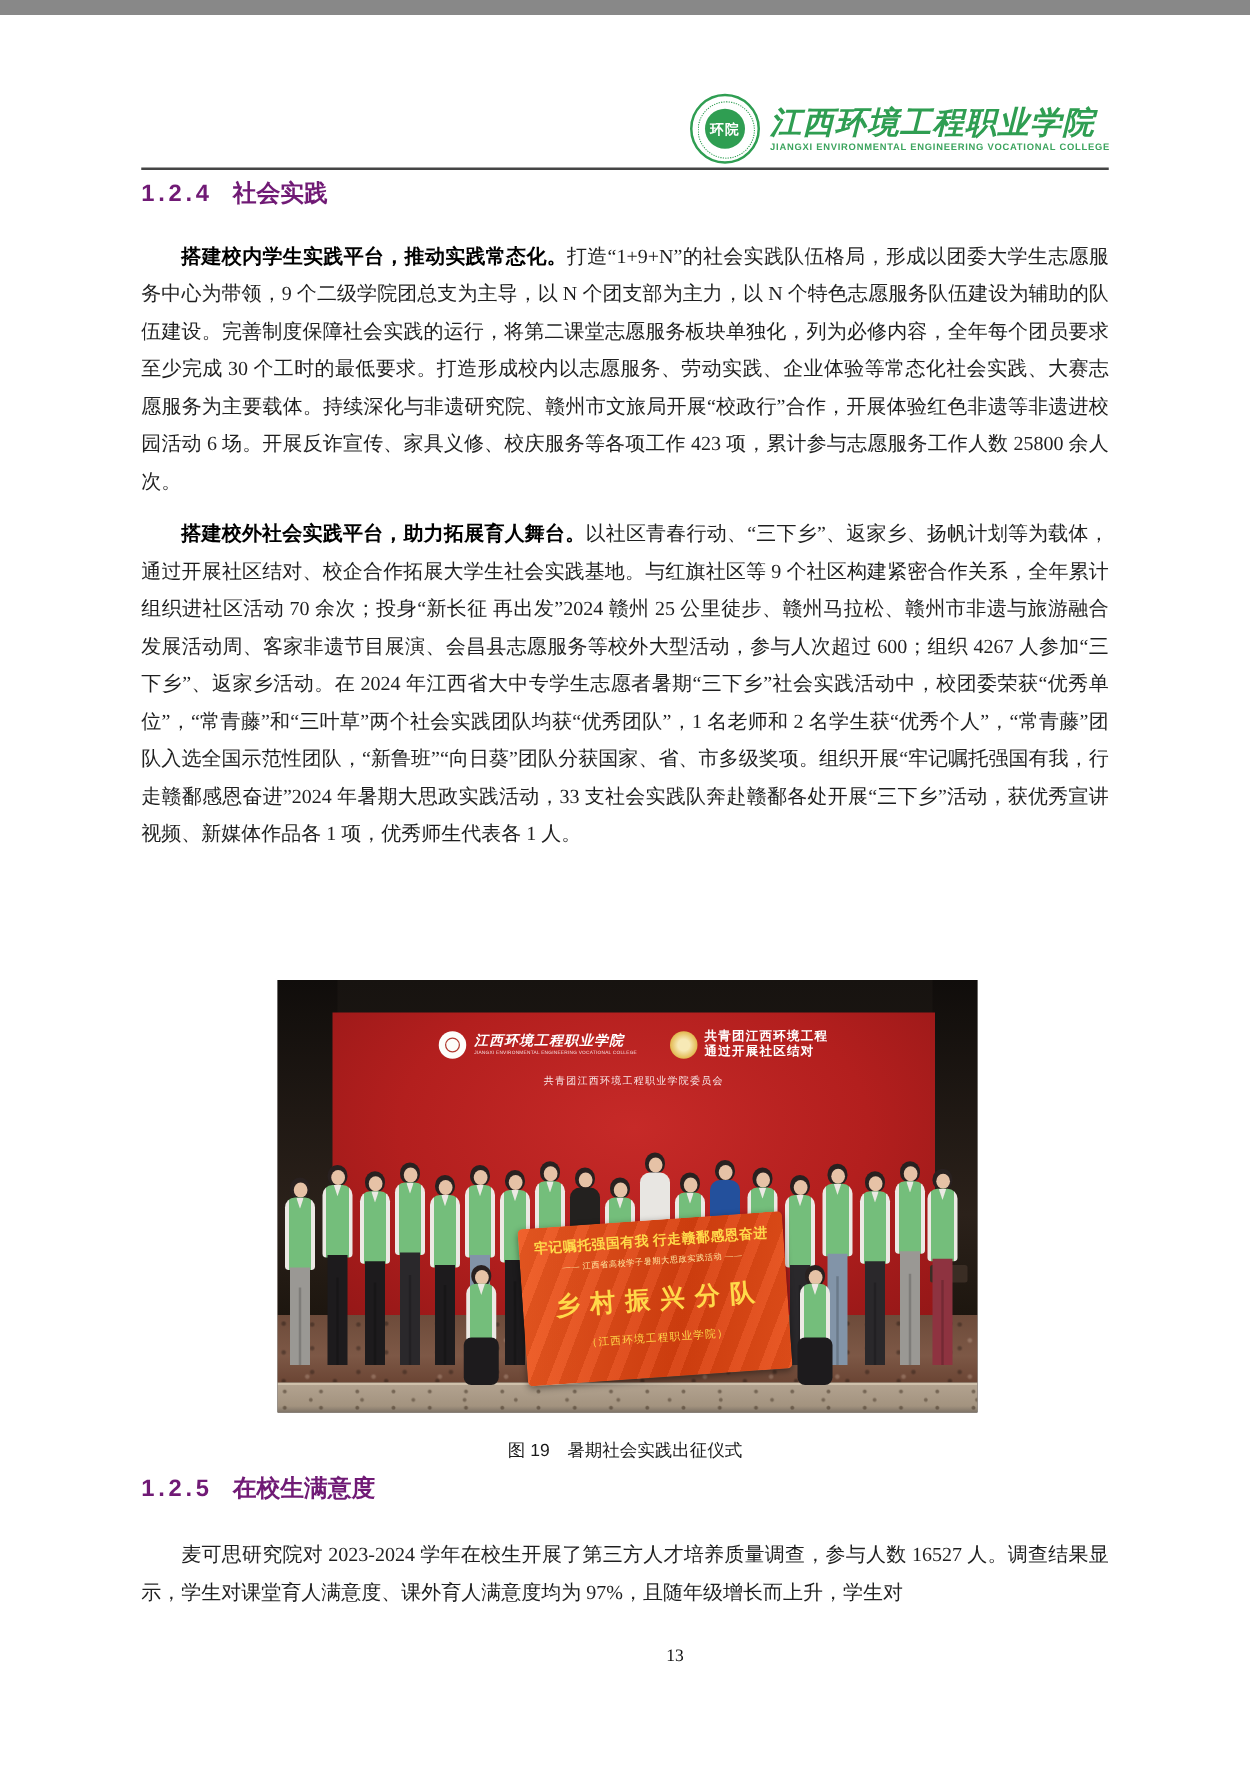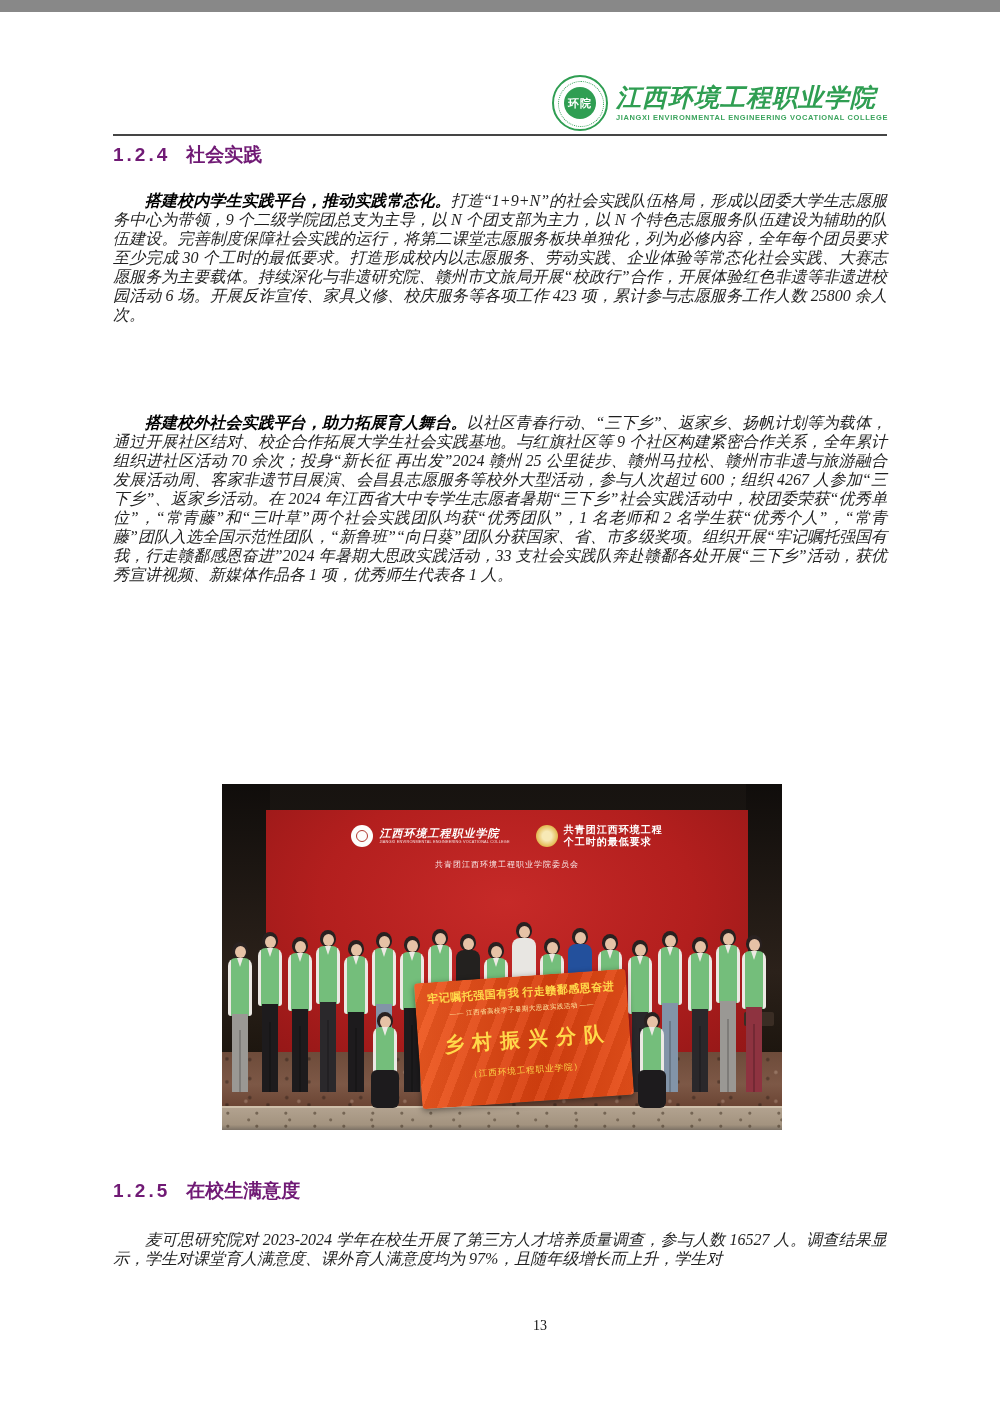--- a/index.html
+++ b/index.html
@@ -21,22 +21,22 @@
     font-family:"DejaVu Serif",serif;white-space:nowrap;}
   .logo-en{font-size:7.5px;color:#3ca45e;letter-spacing:.6px;margin-top:3px;white-space:nowrap;
     font-family:"Liberation Sans",sans-serif;font-weight:bold;}
   .header-rule{position:absolute;top:122px;left:113px;width:774px;height:2px;background:#454545;}
   
   .sec-heading{position:absolute;left:113px;font-family:"Liberation Sans","DejaVu Sans",sans-serif;
     font-weight:bold;font-size:19px;color:#701a75;white-space:nowrap;}
   .sec-heading .num{letter-spacing:3px;margin-right:16px;}
   #h124{top:130px;}
   #h125{top:1166px;}
-  .body-para{position:absolute;left:113px;width:774px;font-size:16px;line-height:19px;
-    text-align:justify;text-indent:32px;color:#1f1f1f;font-style:italic;}
+  .body-para{position:absolute;left:113px;width:774px;font-size:16px;line-height:30px;
+    text-align:justify;text-indent:32px;color:#1f1f1f;}
   .body-para b{color:#000;}
   #para1{top:163px;}
   #para2{top:385px;}
   #para3{top:1202px;}
   
   .photo{position:absolute;left:222px;top:772px;width:560px;height:346px;overflow:hidden;
     background:linear-gradient(180deg,#171310 0%,#241c16 55%,#38291f 75%,#2a211a 100%);}
   .curtain{position:absolute;top:0;bottom:78px;width:48px;z-index:1;
     background:linear-gradient(180deg,#100d0b,#2b211a 70%,#1d160f);}
   .curtain.left{left:0;} .curtain.right{right:0;width:36px;}
@@ -159,21 +159,21 @@
             </div>
           <div class="bd-logo-col">
             <div class="bd-zh">江西环境工程职业学院</div>
             <div class="bd-en">JIANGXI ENVIRONMENTAL ENGINEERING VOCATIONAL COLLEGE</div>
           </div>
         </div>
         <div class="bd-logo">
           <div class="bd-emblem gold"></div>
           <div class="bd-logo-col">
             <div class="bd-l1">共青团江西环境工程</div>
-            <div class="bd-l2">个工时的最低要求</div>
+            <div class="bd-l2">通过开展社区结对</div>
           </div>
         </div>
       </div>
       <div class="bd-small">共青团江西环境工程职业学院委员会</div>
     </div>
 
     <div class="stage-floor"></div>
     <div class="apron"></div>
     <div class="prop-red"></div>
     <div class="prop-stand"></div>
@@ -308,20 +308,21 @@
       </div>
 
     <div class="banner">
       <div class="bn1">牢记嘱托强国有我  行走赣鄱感恩奋进</div>
       <div class="bn2">—— 江西省高校学子暑期大思政实践活动 ——</div>
       <div class="bn3">乡村振兴分队</div>
       <div class="bn4">（江西环境工程职业学院）</div>
     </div>
   </div>
 
+  <div class="fig-caption">图 19　暑期社会实践出征仪式</div>
 
   <div class="sec-heading" id="h125">
     <span class="num">1.2.5</span><span>在校生满意度</span>
   </div>
 
   <p class="body-para" id="para3"><span>麦可思研究院对 2023-2024 学年在校生开展了第三方人才培养质量调查，参与人数 16527 人。调查结果显示，学生对课堂育人满意度、课外育人满意度均为 97%，且随年级增长而上升，学生对</span></p>
 
   <div class="page-number">13</div>
 
 </div>

